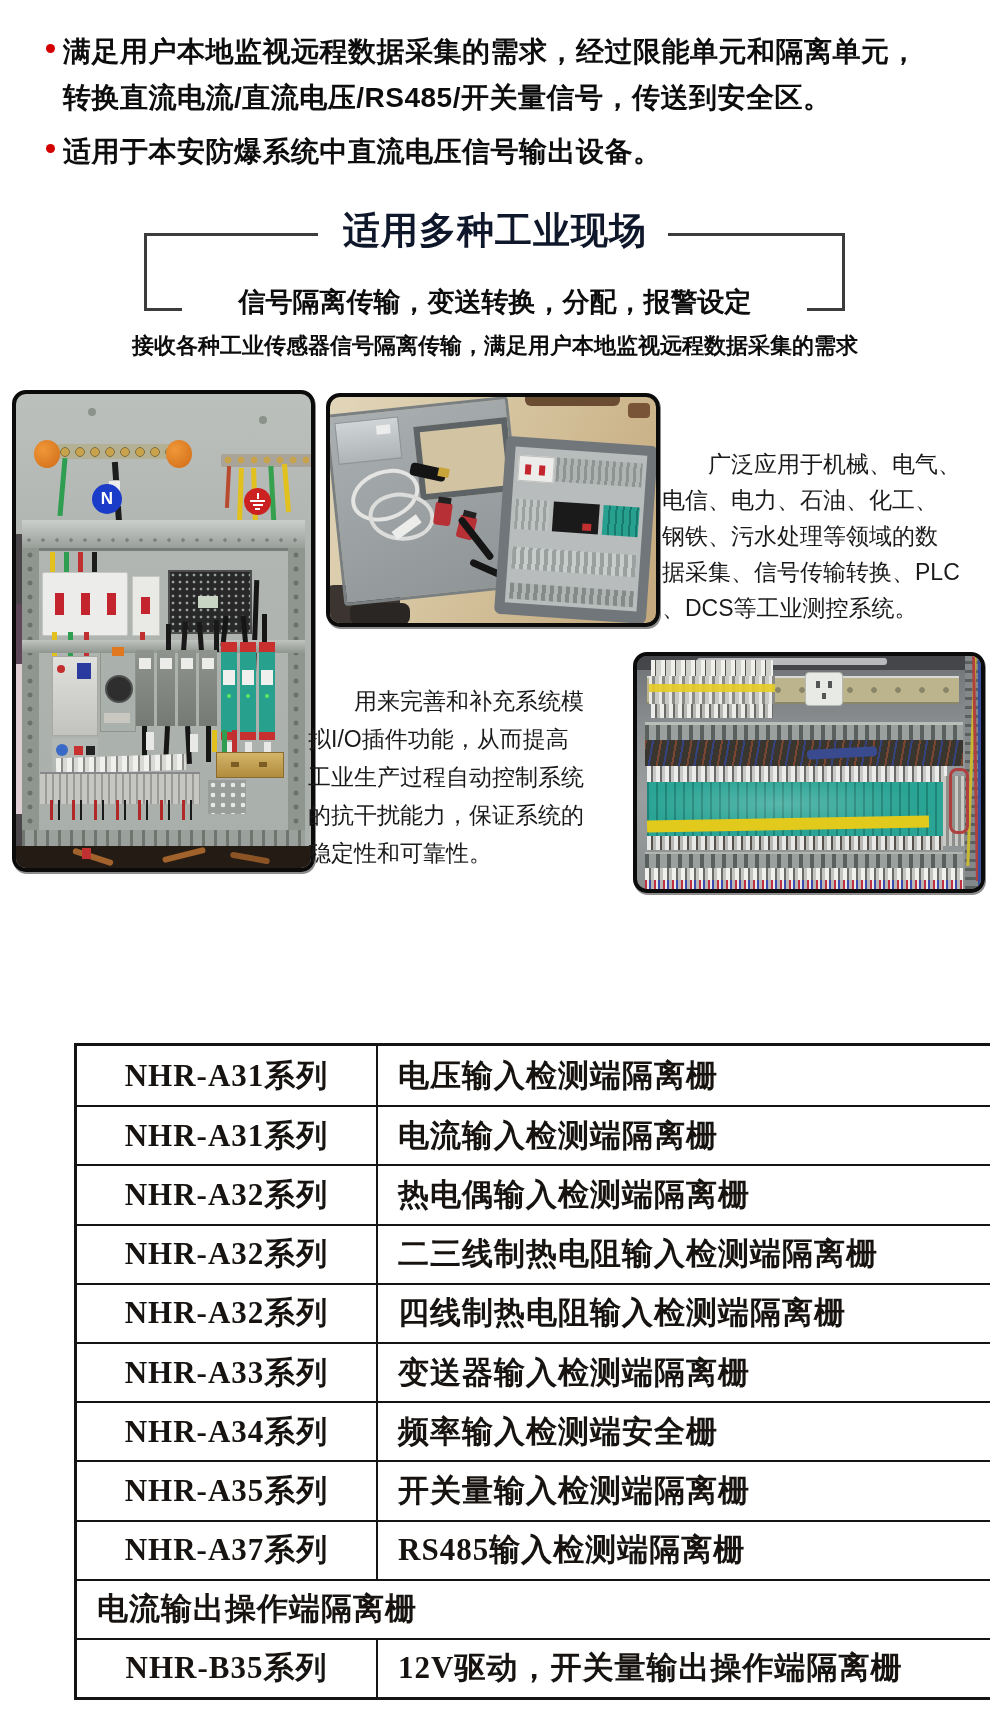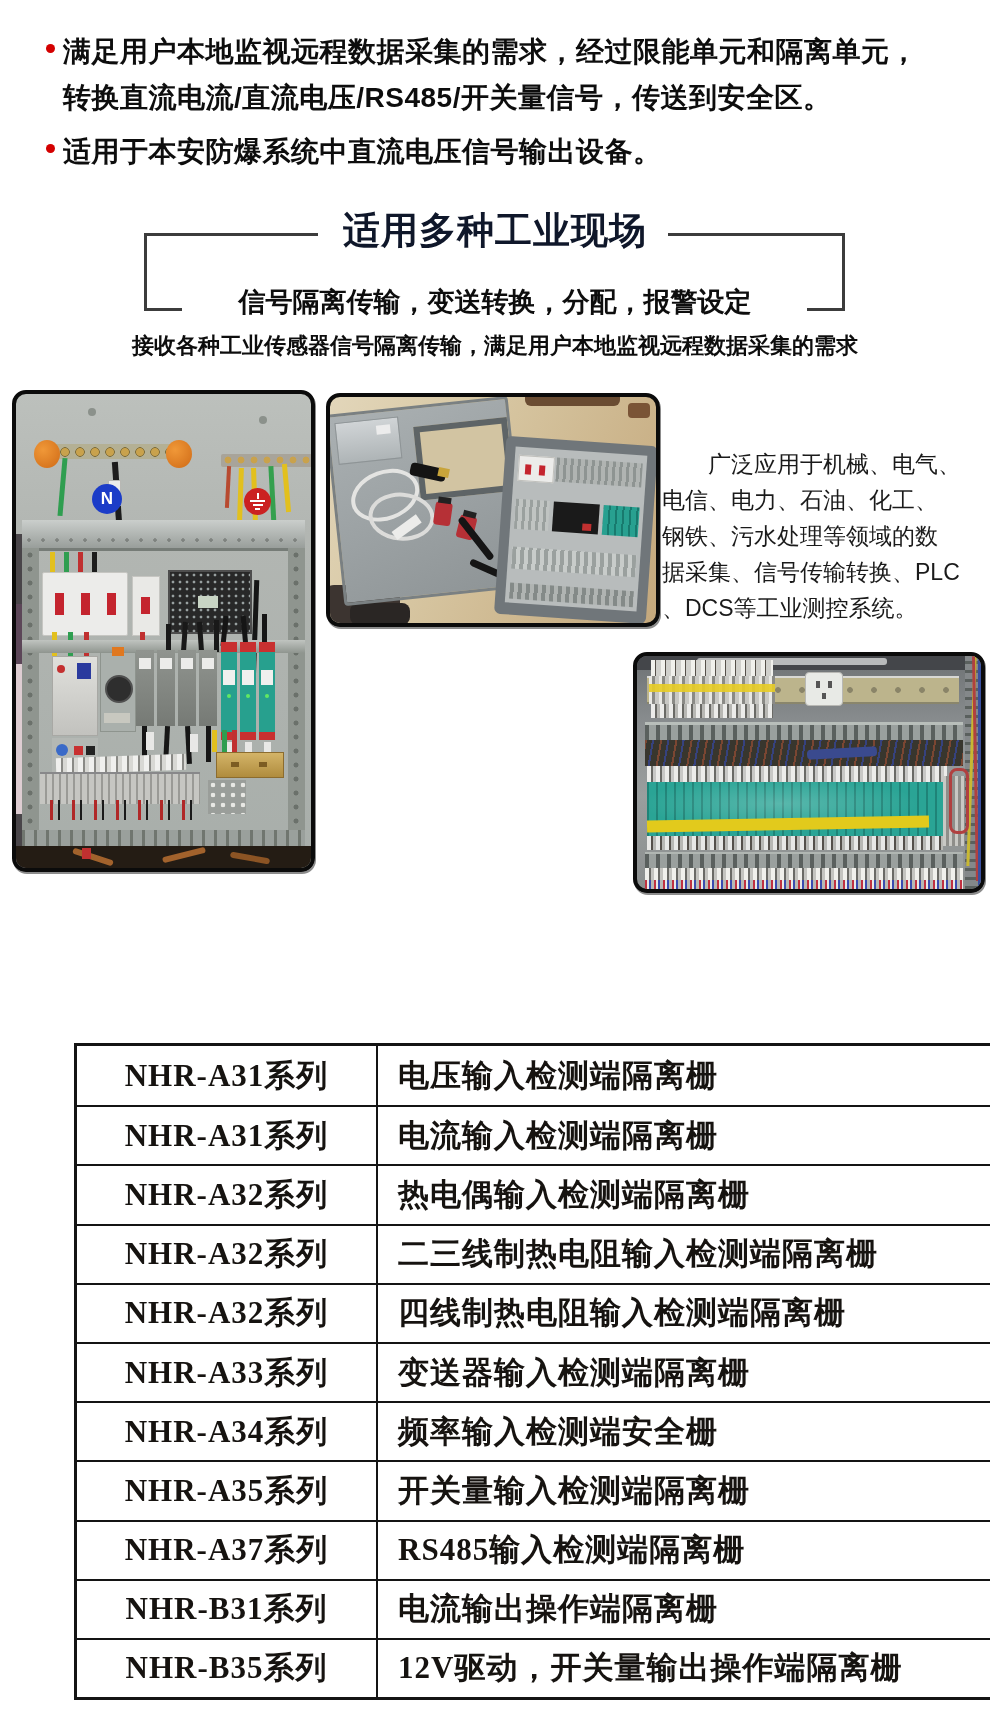--- a/index.html
+++ b/index.html
@@ -264,20 +264,27 @@
   </div>
 
   <div class="a" style="left:662px;top:406px;width:324px;line-height:36px;margin-top:40px;">
     <div class="feat-line indent">广泛应用于机械、电气、</div>
     <div class="feat-line">电信、电力、石油、化工、</div>
     <div class="feat-line">钢铁、污水处理等领域的数</div>
     <div class="feat-line">据采集、信号传输转换、PLC</div>
     <div class="feat-line">、DCS等工业测控系统。</div>
   </div>
 
+  <div class="a" style="left:308px;top:682px;width:282px;line-height:38px;">
+    <div class="feat-line indent">用来完善和补充系统模</div>
+    <div class="feat-line">拟I/O插件功能，从而提高</div>
+    <div class="feat-line">工业生产过程自动控制系统</div>
+    <div class="feat-line">的抗干扰能力，保证系统的</div>
+    <div class="feat-line">稳定性和可靠性。</div>
+  </div>
 
   <div class="photo" style="left:633px;top:652px;width:352px;height:241px;
        background:linear-gradient(180deg,#6e7274 0%,#8a8e90 30%,#9a9e9e 60%,#8a8e8e 100%);">
     <div class="a" style="left:0;top:0;width:344px;height:14px;background:#44464a;"></div>
     <div class="a" style="left:60px;top:2px;width:190px;height:7px;background:#b8babb;border-radius:3px;"></div>
 
     <div class="a" style="left:10px;top:20px;width:312px;height:24px;border-top:2px solid #d8d8d4;border-bottom:2px solid #8a866c;
          background-color:#bcb48c;background-image:radial-gradient(circle at 11px 12px,#8a8468 2.5px,transparent 3.2px);background-size:24px 24px;"></div>
     <div class="a" style="left:168px;top:16px;width:36px;height:32px;background:#e8eae6;border-radius:4px;border:1px solid #b8b8b4;">
       <div class="a" style="left:10px;top:8px;width:4px;height:7px;background:#555;"></div>
@@ -356,21 +363,20 @@
     </div>
     <div class="t-row">
       <div class="t-c1">NHR-A35系列</div>
       <div class="t-c2">开关量输入检测端隔离栅</div>
     </div>
     <div class="t-row">
       <div class="t-c1">NHR-A37系列</div>
       <div class="t-c2">RS485输入检测端隔离栅</div>
     </div>
     <div class="t-row">
-      <div class="t-c1">NHR-B31系列</div>
       <div class="t-c2">电流输出操作端隔离栅</div>
     </div>
     <div class="t-row">
       <div class="t-c1">NHR-B35系列</div>
       <div class="t-c2">12V驱动，开关量输出操作端隔离栅</div>
     </div>
   </div>
 
 </div>
 

